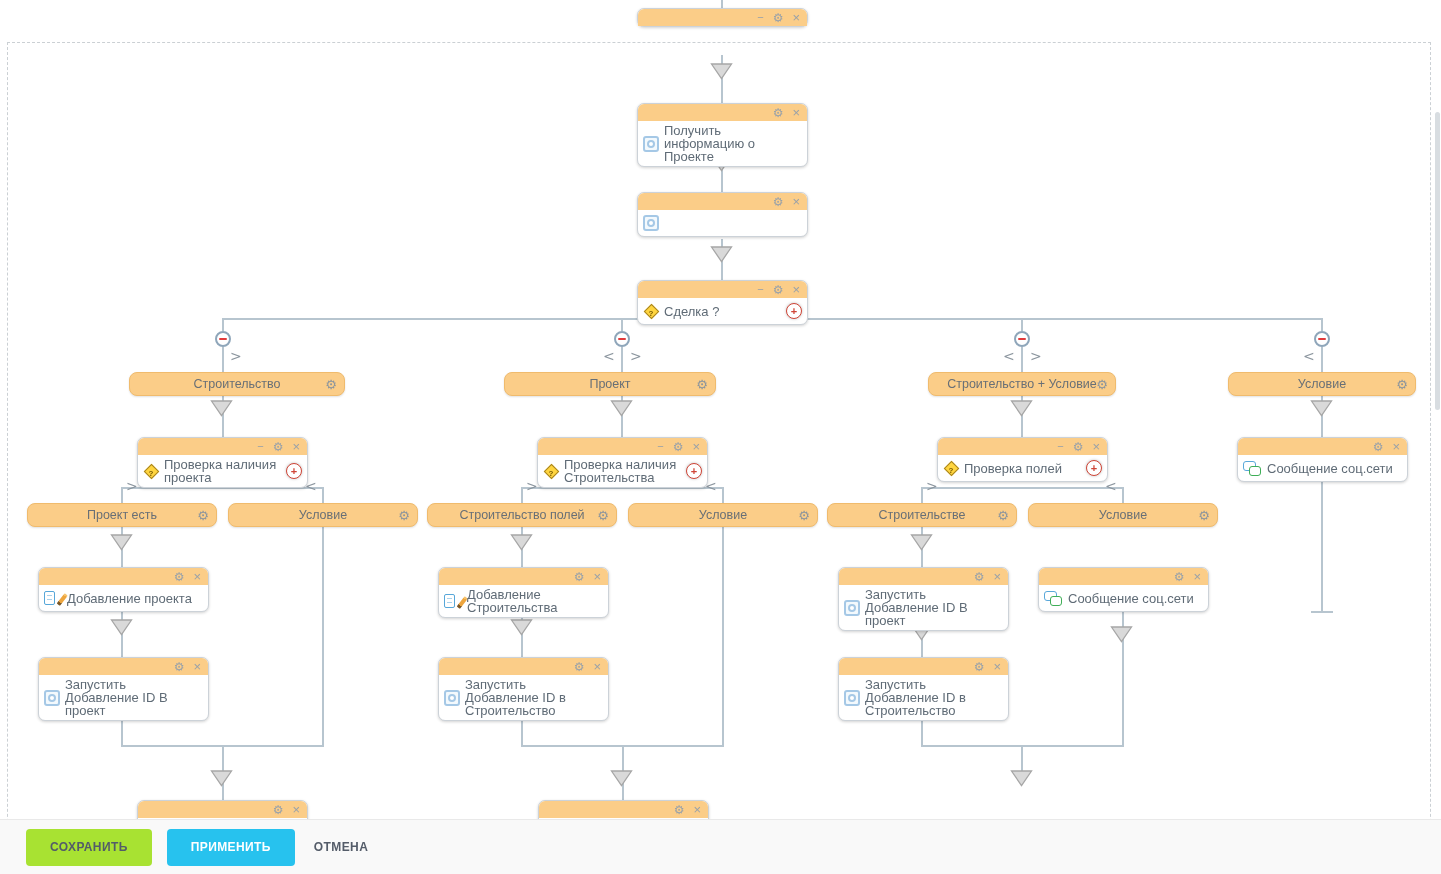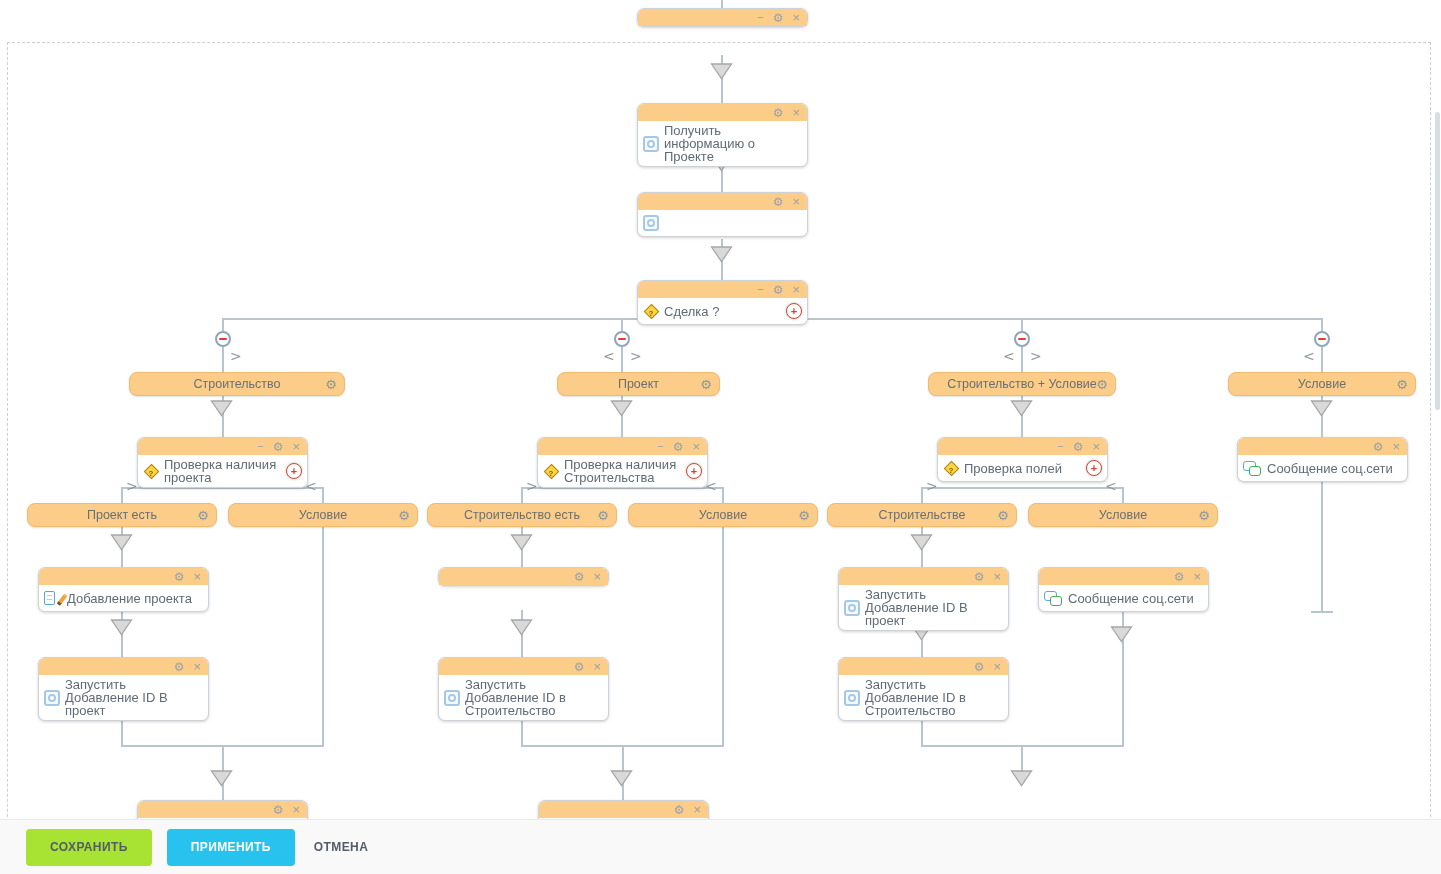--- a/index.html
+++ b/index.html
@@ -258,21 +258,21 @@
       </span>
     <span class="node-title">Сделка ?</span>
     <span class="plusbtn">+</span>
   </div>
 </div>
 
 <div class="pill" style="left:129px;top:372px;width:216px">
   <span>Строительство</span>
   <span class="pgear">⚙</span>
 </div>
-<div class="pill" style="left:557px;top:372px;width:163px">
+<div class="pill" style="left:504px;top:372px;width:212px">
   <span>Проект</span>
   <span class="pgear">⚙</span>
 </div>
 <div class="pill" style="left:928px;top:372px;width:188px">
   <span>Строительство + Условие</span>
   <span class="pgear">⚙</span>
 </div>
 <div class="pill" style="left:1228px;top:372px;width:188px">
   <span>Условие</span>
   <span class="pgear">⚙</span>
@@ -336,21 +336,21 @@
 
 <div class="pill" style="left:27px;top:503px;width:190px">
   <span>Проект есть</span>
   <span class="pgear">⚙</span>
 </div>
 <div class="pill" style="left:228px;top:503px;width:190px">
   <span>Условие</span>
   <span class="pgear">⚙</span>
 </div>
 <div class="pill" style="left:427px;top:503px;width:190px">
-  <span>Строительство есть</span>
+  <span>Строительство полей</span>
   <span class="pgear">⚙</span>
 </div>
 <div class="pill" style="left:628px;top:503px;width:190px">
   <span>Условие</span>
   <span class="pgear">⚙</span>
 </div>
 <div class="pill" style="left:827px;top:503px;width:190px">
   <span>Строительстве</span>
   <span class="pgear">⚙</span>
 </div>
@@ -378,20 +378,24 @@
   <div class="node-body">
     <span class="ic ic-info"></span>
     <span class="node-title">Запустить Добавление ID В проект</span>
   </div>
 </div>
 
 <div class="node" style="left:438px;top:567px">
   <div class="node-head">
     <span class="hic gear">⚙</span>
     <span class="hic close">×</span>
+  </div>
+  <div class="node-body">
+    <span class="ic ic-edit"></span>
+    <span class="node-title">Добавление Строительства</span>
   </div>
 </div>
 
 <div class="node" style="left:438px;top:657px">
   <div class="node-head">
     <span class="hic gear">⚙</span>
     <span class="hic close">×</span>
   </div>
   <div class="node-body">
     <span class="ic ic-info"></span>

